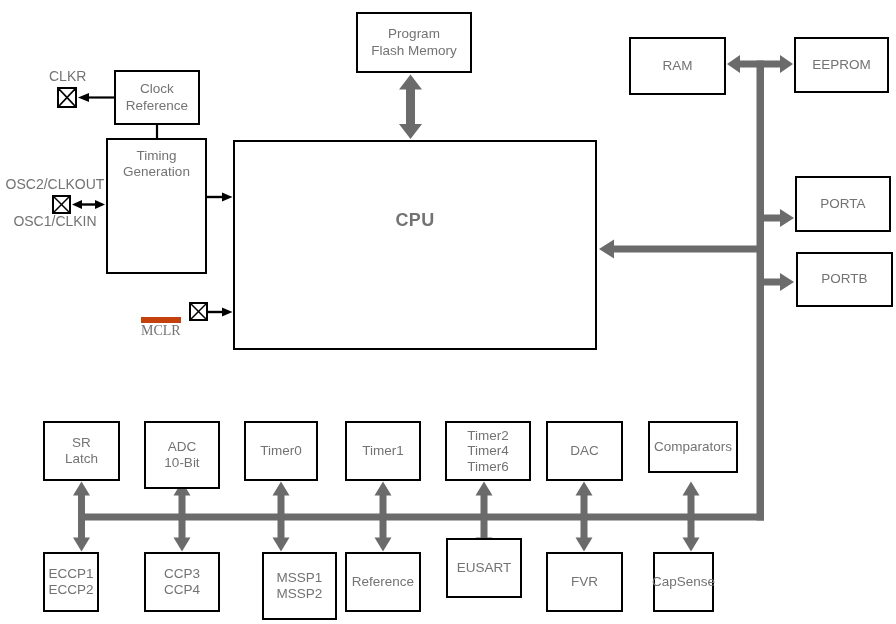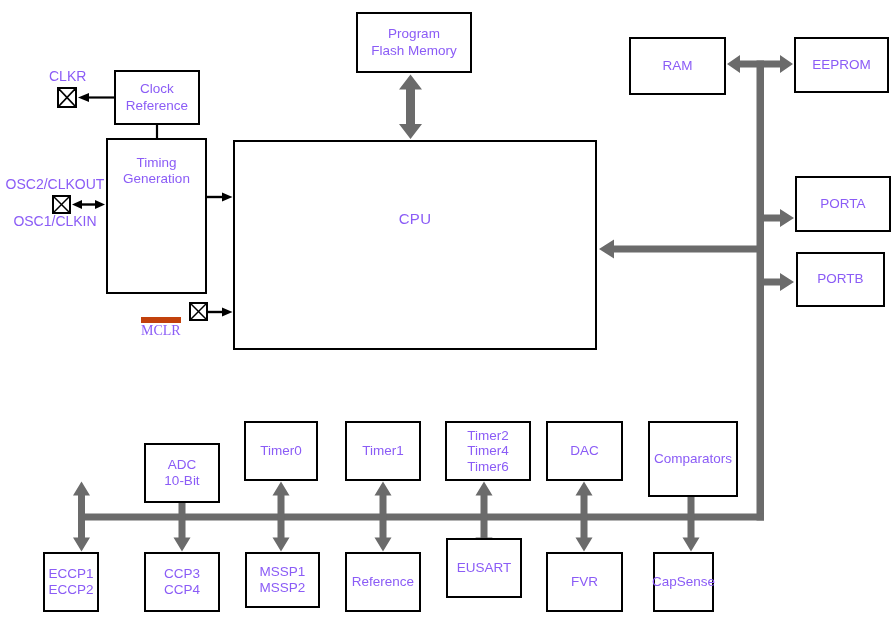--- a/index.html
+++ b/index.html
@@ -1,40 +1,40 @@
 <!DOCTYPE html>
 <html><head>
 <meta charset="utf-8">
 <style>
   html,body{margin:0;padding:0;background:#ffffff;}
   #canvas{
     position:relative;
     width:896px;height:624px;
     background:#ffffff;
     font-family:"Liberation Sans", sans-serif;
-    color:#8b5cf6;
+    color:#737373;
     overflow:hidden;
   }
   #wires{position:absolute;left:0;top:0;z-index:1;}
   .box{
     position:absolute;
     background:#ffffff;
     border:2.5px solid #000000;
     box-sizing:border-box;
     display:flex;
     align-items:center;
     justify-content:center;
     text-align:center;
     font-size:13.5px;
     line-height:1.22;
     z-index:2;
   }
   .box span{white-space:pre-line;}
   .box.toplabel{align-items:flex-start;}
-  .cpu-box span{font-weight:normal;font-size:15px;letter-spacing:0.3px;}
+  .cpu-box span{font-weight:bold;font-size:18px;letter-spacing:0.3px;}
   .plabel{
     position:absolute;
     font-size:14px;
     line-height:1.3;
     z-index:2;
     white-space:pre-line;
   }
   .overline{
     display:inline-block;
     border-top:6px solid #c2410c;
@@ -106,21 +106,21 @@
   <div class="box" style="left:356px;top:12px;width:116px;height:61px">
     <span>Program
 Flash Memory</span>
   </div>
 
   <div class="box" style="left:114px;top:70px;width:86px;height:55px">
     <span>Clock
 Reference</span>
   </div>
 
-  <div class="box toplabel" style="left:106px;top:138px;width:101px;height:156px;padding-top:15px">
+  <div class="box toplabel" style="left:106px;top:138px;width:101px;height:136px;padding-top:8px">
     <span>Timing
 Generation</span>
   </div>
 
 
   <div class="box toplabel cpu-box" style="left:233px;top:140px;width:364px;height:210px;padding-top:68px">
     <span>CPU</span>
   </div>
 
   <div class="box" style="left:629px;top:37px;width:97px;height:58px">
@@ -128,55 +128,59 @@
   </div>
 
   <div class="box" style="left:794px;top:37px;width:95px;height:56px">
     <span>EEPROM</span>
   </div>
 
   <div class="box" style="left:795px;top:176px;width:96px;height:56px">
     <span>PORTA</span>
   </div>
 
-  <div class="box" style="left:796px;top:252px;width:89px;height:55px">
+  <div class="box" style="left:796px;top:252px;width:97px;height:55px">
     <span>PORTB</span>
   </div>
 
-  <div class="box" style="left:144px;top:443px;width:76px;height:60px">
+  <div class="box" style="left:43px;top:421px;width:77px;height:60px">
+    <span>SR
+Latch</span>
+  </div>
+  <div class="box" style="left:144px;top:421px;width:76px;height:68px">
     <span>ADC
 10-Bit</span>
   </div>
   <div class="box" style="left:244px;top:421px;width:74px;height:60px">
     <span>Timer0</span>
   </div>
   <div class="box" style="left:345px;top:421px;width:76px;height:60px">
     <span>Timer1</span>
   </div>
   <div class="box" style="left:445px;top:421px;width:86px;height:60px;line-height:1.15">
     <span>Timer2
 Timer4
 Timer6</span>
   </div>
   <div class="box" style="left:546px;top:421px;width:77px;height:60px">
     <span>DAC</span>
   </div>
-  <div class="box" style="left:648px;top:421px;width:90px;height:76px">
+  <div class="box" style="left:648px;top:421px;width:90px;height:52px">
     <span>Comparators</span>
   </div>
 
   <div class="box" style="left:43px;top:552px;width:56px;height:60px">
     <span>ECCP1
 ECCP2</span>
   </div>
   <div class="box" style="left:144px;top:552px;width:76px;height:60px">
     <span>CCP3
 CCP4</span>
   </div>
-  <div class="box" style="left:245px;top:552px;width:75px;height:56px">
+  <div class="box" style="left:262px;top:552px;width:75px;height:68px">
     <span>MSSP1
 MSSP2</span>
   </div>
   <div class="box" style="left:345px;top:552px;width:76px;height:60px">
     <span>Reference</span>
   </div>
   <div class="box" style="left:446px;top:538px;width:76px;height:60px">
     <span>EUSART</span>
   </div>
   <div class="box" style="left:546px;top:552px;width:77px;height:60px">

